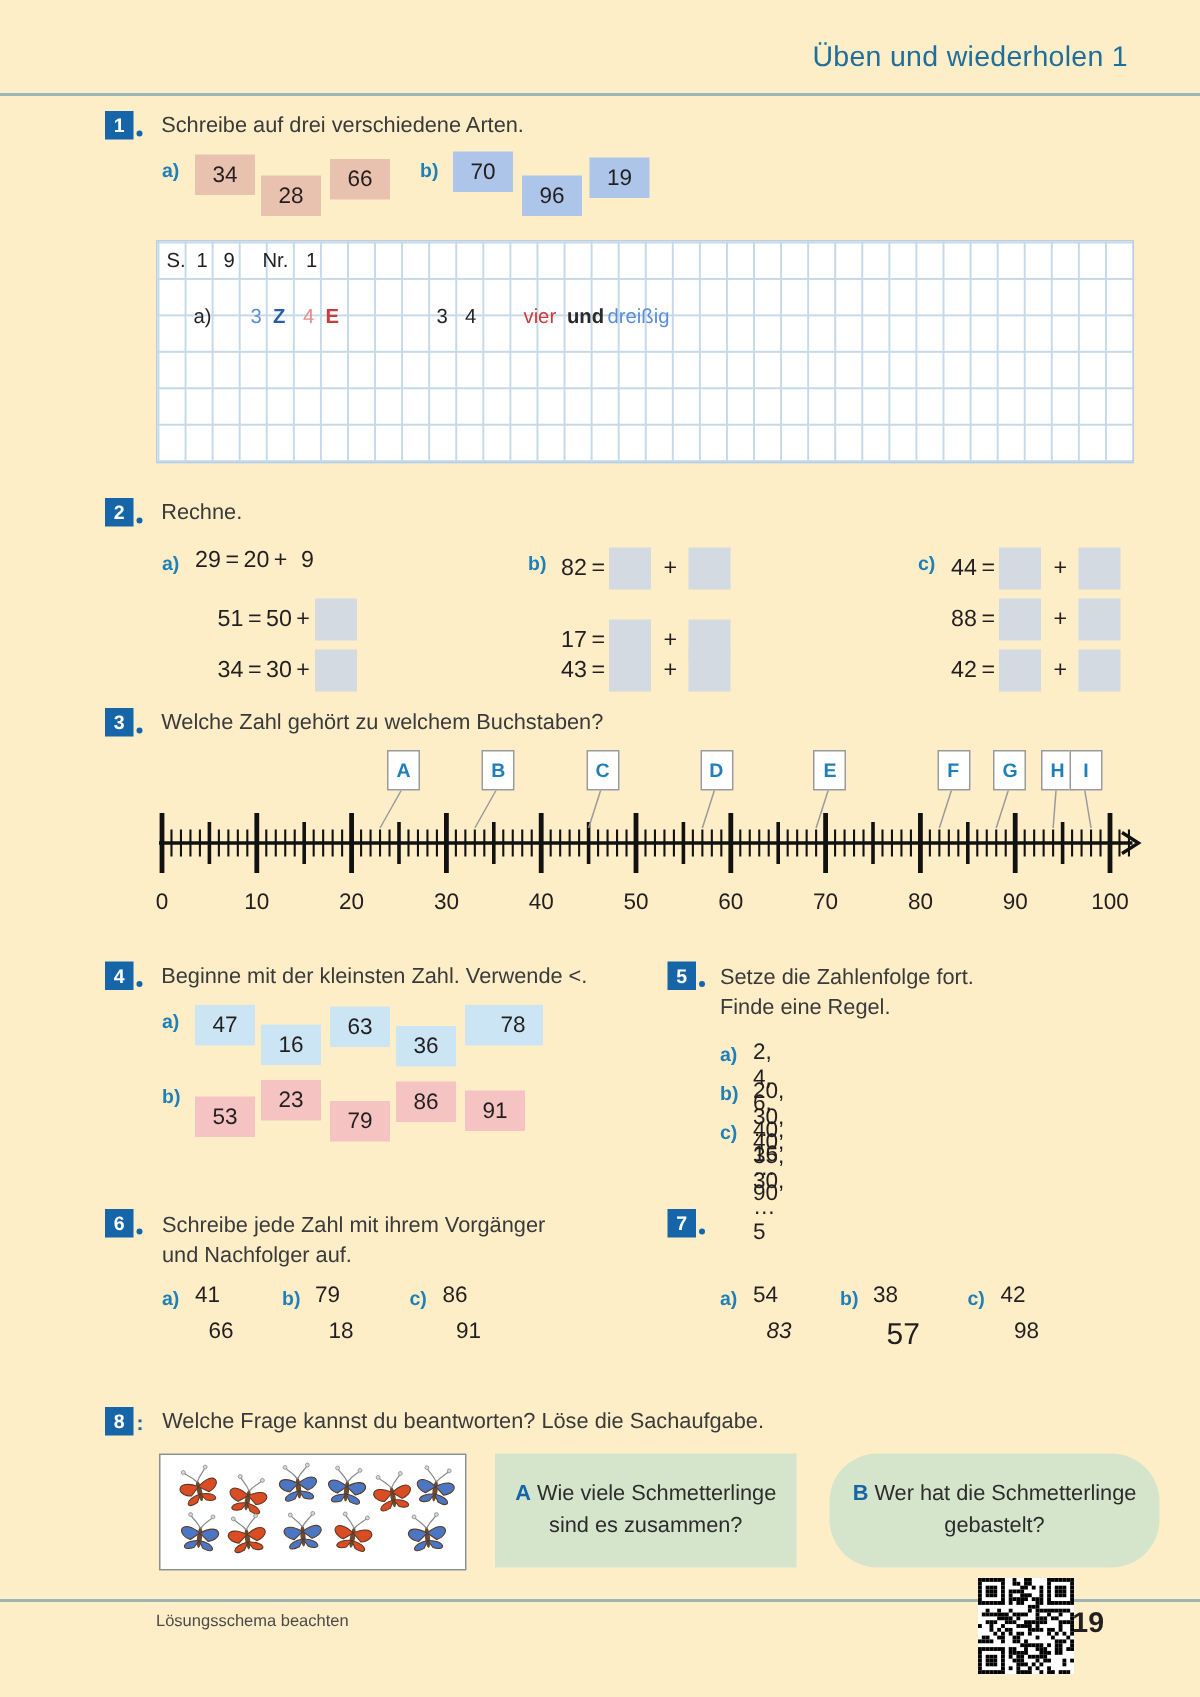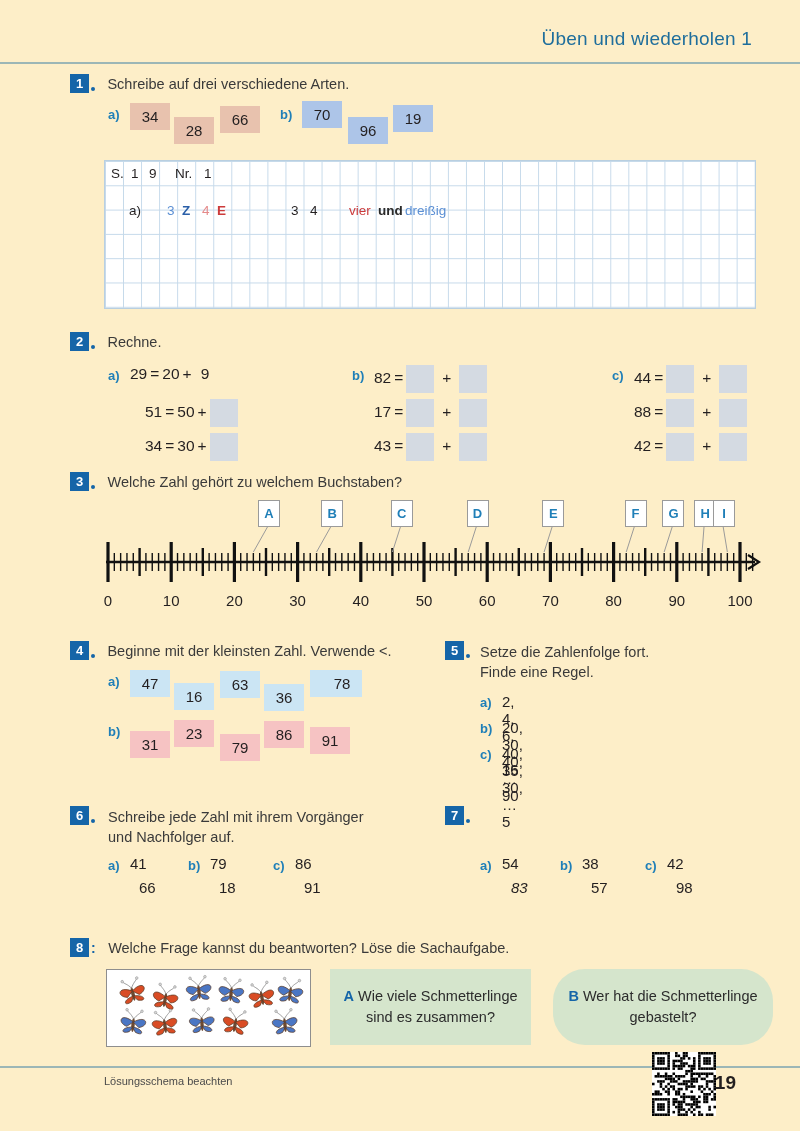--- a/index.html
+++ b/index.html
@@ -165,21 +165,21 @@
     <div class="eq" style="position:absolute;left:37px;top:68px;">
       <span>34</span><span class="op">=</span><span>30</span><span class="op">+</span><span class="blank"></span>
     </div>
   </div>
 
   <div style="position:absolute;left:352px;top:365px;">
     <span class="sub" style="position:absolute;left:0;top:3px;">b)</span>
     <div class="eq" style="position:absolute;left:22px;top:0px;">
       <span>82</span><span class="op">=</span><span class="blank"></span><span class="op" style="margin:0 8px;">+</span><span class="blank"></span>
     </div>
-    <div class="eq" style="position:absolute;left:22px;top:34px;">
+    <div class="eq" style="position:absolute;left:22px;top:48px;">
       <span>17</span><span class="op">=</span><span class="blank"></span><span class="op" style="margin:0 8px;">+</span><span class="blank"></span>
     </div>
     <div class="eq" style="position:absolute;left:22px;top:68px;">
       <span>43</span><span class="op">=</span><span class="blank"></span><span class="op" style="margin:0 8px;">+</span><span class="blank"></span>
     </div>
   </div>
 
   <div style="position:absolute;left:612px;top:365px;">
     <span class="sub" style="position:absolute;left:0;top:3px;">c)</span>
     <div class="eq" style="position:absolute;left:22px;top:0px;">
@@ -335,21 +335,21 @@
   <div style="position:absolute;left:108px;top:672px;">
     <span class="sub">a)</span>
     <span class="tile lblue" style="position:absolute;left:22px;top:-2px;">47</span>
     <span class="tile lblue" style="position:absolute;left:66px;top:11px;">16</span>
     <span class="tile lblue" style="position:absolute;left:112px;top:-1px;">63</span>
     <span class="tile lblue" style="position:absolute;left:156px;top:12px;">36</span>
     <span class="tile lblue" style="position:absolute;left:202px;top:-2px;padding-left:12px;">78</span>
   </div>
   <div style="position:absolute;left:108px;top:722px;">
     <span class="sub">b)</span>
-    <span class="tile lred" style="position:absolute;left:22px;top:9px;">31</span>
+    <span class="tile lred" style="position:absolute;left:22px;top:9px;">53</span>
     <span class="tile lred" style="position:absolute;left:66px;top:-2px;">23</span>
     <span class="tile lred" style="position:absolute;left:112px;top:12px;">79</span>
     <span class="tile lred" style="position:absolute;left:156px;top:-1px;">86</span>
     <span class="tile lred" style="position:absolute;left:202px;top:5px;">91</span>
   </div>
 
   <div class="task" style="left:445px;top:641px;">
     <span class="badge">5</span><span class="badge-dot"></span>
   </div>
   <div class="prompt-block" style="position:absolute;left:480px;top:643px;width:290px;">
@@ -395,21 +395,21 @@
   <div class="task" style="left:445px;top:806px;">
     <span class="badge">7</span><span class="badge-dot"></span>
   </div>
   <div style="position:absolute;left:480px;top:855px;">
     <span class="sub" style="position:absolute;left:0;top:3px;">a)</span>
     <span style="position:absolute;left:22px;top:0;font-size:15px;">54</span>
     <span style="position:absolute;left:31px;top:24px;font-size:15px;font-style:italic;">83</span>
 
     <span class="sub" style="position:absolute;left:80px;top:3px;">b)</span>
     <span style="position:absolute;left:102px;top:0;font-size:15px;">38</span>
-    <span style="position:absolute;left:111px;top:24px;font-size:15px;">57</span>
+    <span style="position:absolute;left:111px;top:24px;font-size:20px;">57</span>
 
     <span class="sub" style="position:absolute;left:165px;top:3px;">c)</span>
     <span style="position:absolute;left:187px;top:0;font-size:15px;">42</span>
     <span style="position:absolute;left:196px;top:24px;font-size:15px;">98</span>
   </div>
 
   <div class="task" style="left:70px;top:938px;">
     <span class="badge">8</span><span class="badge-colon">:</span>
     <span class="prompt">Welche Frage kannst du beantworten? Löse die Sachaufgabe.</span>
   </div>

